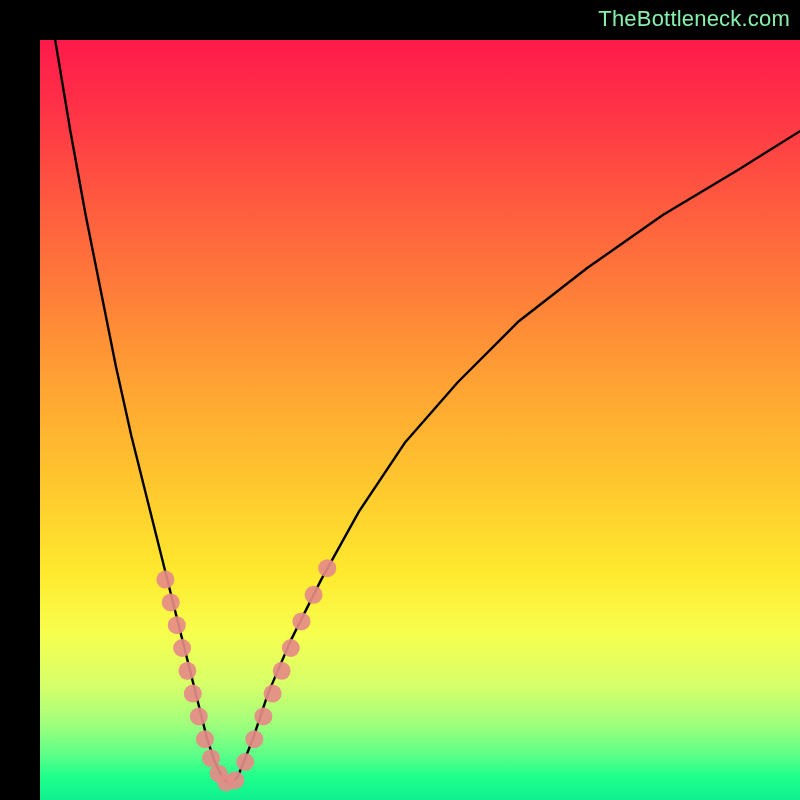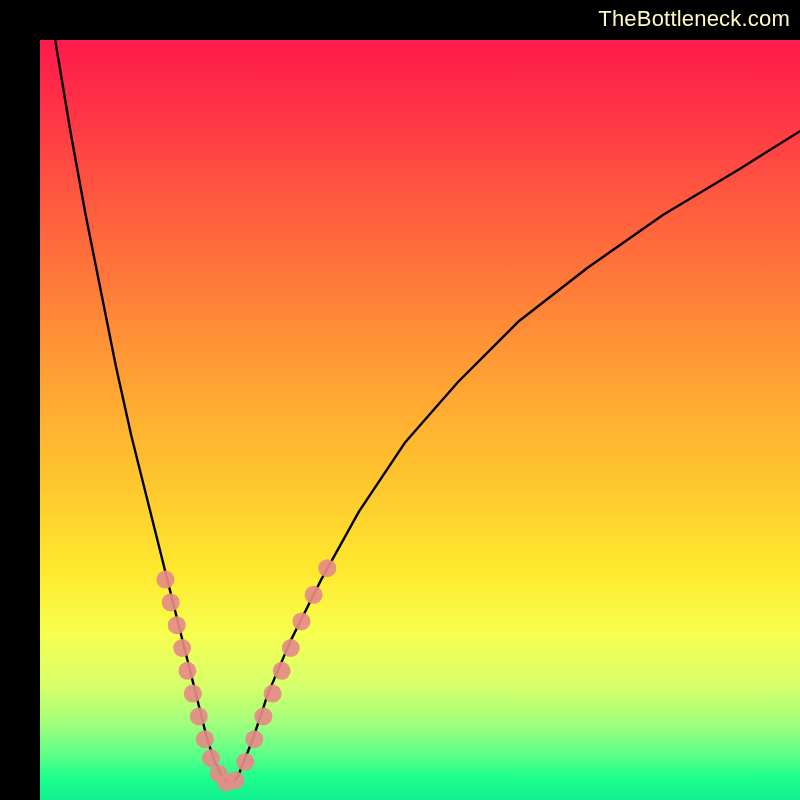--- a/index.html
+++ b/index.html
@@ -37,21 +37,21 @@
       #a0ff7c 90%,
       #5eff88 94%,
       #1eff8c 97%,
       #10f090 100%
     );
   }
   .watermark {
     position: absolute;
     top: 6px;
     right: 10px;
-    color: #fef9c3;
+    color: #86efac;
     font-size: 22px;
     font-weight: 500;
     letter-spacing: 0.2px;
     user-select: none;
   }
   svg.overlay {
     position: absolute;
     left: 0;
     top: 0;
     width: 760px;

